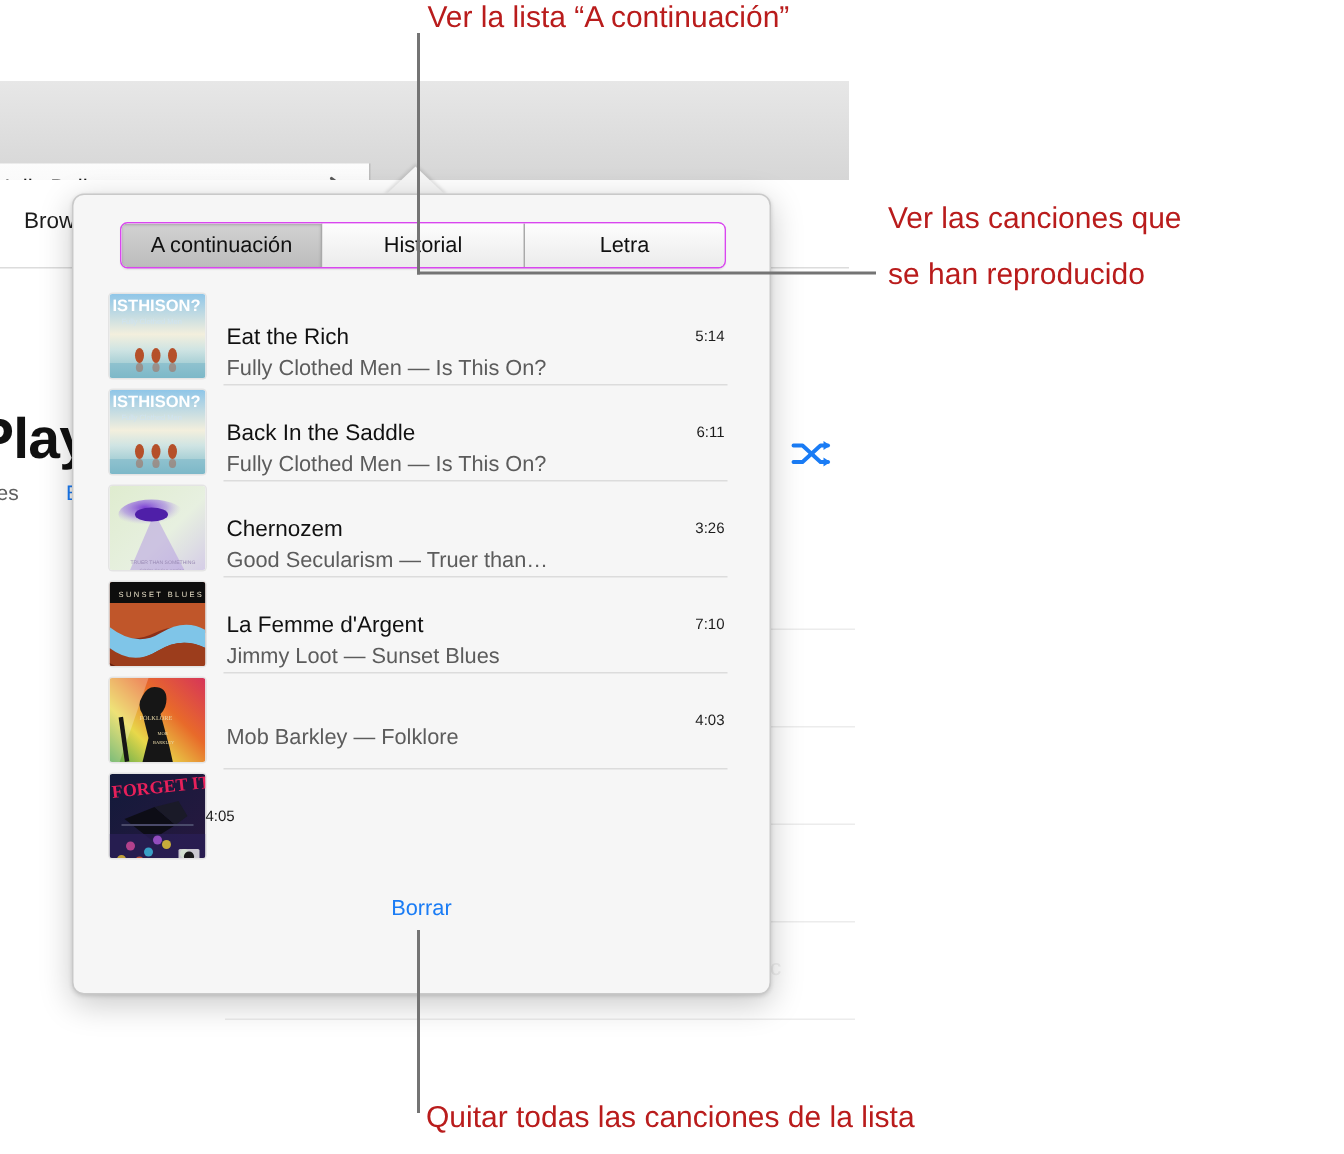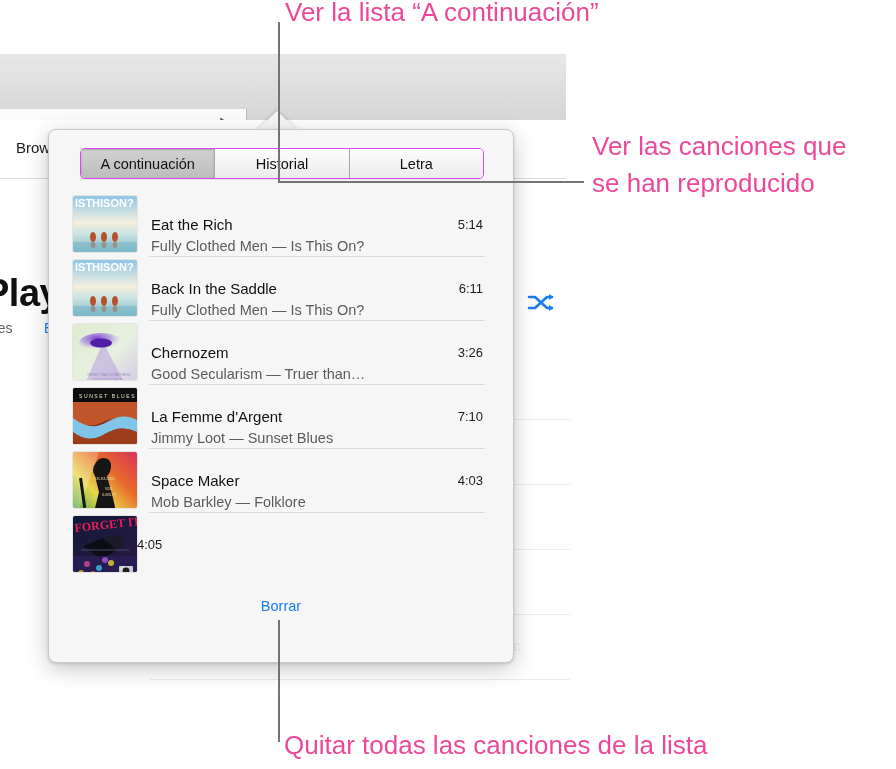--- a/index.html
+++ b/index.html
@@ -159,32 +159,32 @@
   .tr-text{flex:1;min-width:0;padding-left:14px;margin-top:23px;}
   .tr-name{
     font-size:15px;color:#111;white-space:nowrap;overflow:hidden;
     text-overflow:ellipsis;line-height:20px;
   }
   .tr-sub{
     font-size:14.5px;color:#5c5c5c;white-space:nowrap;overflow:hidden;
     text-overflow:ellipsis;line-height:20px;margin-top:1px;
   }
   .tr-dur{
-    flex:0 0 auto;font-size:13px;color:#1c1c1c;padding-right:6px;
+    flex:0 0 auto;font-size:10px;color:#1c1c1c;padding-right:6px;
     white-space:nowrap;
   }
 
   .clear-btn{
     position:absolute;left:0;right:0;top:468px;text-align:center;
     font-size:14.5px;color:#1a7cf5;
   }
 
   
   .callout{
-    position:absolute;font-size:26px;color:#ec4899;line-height:25px;
+    position:absolute;font-size:20px;color:#b91c1c;line-height:25px;
     white-space:pre;
   }
   .line{position:absolute;background:#747474;}
   .vline{width:2px;}
   .hline{height:2px;}
 </style>
 </head>
 <body>
 
 <div class="root">
@@ -417,21 +417,20 @@
             <rect width="64" height="64" fill="url(#g3)"></rect>
             <path d="M0 0 L26 0 L4 64 L0 64 Z" fill="#ffffff" opacity=".25"></path>
             <path d="M30 6 Q38 6 38 14 Q38 20 34 24 L40 46 L44 64 L20 64 L26 40 L22 24 Q18 18 22 12 Q25 6 30 6 Z" fill="#161616"></path>
             <rect x="8" y="26" width="3" height="30" fill="#161616" transform="rotate(-8 9 40)"></rect>
             <text x="20" y="28" font-size="4.2" fill="#e9d9a8" font-family="'Liberation Serif',serif">FOLKLORE</text>
             <text x="32" y="38" font-size="3" fill="#e9d9a8" font-family="'Liberation Serif',serif">MOB</text>
             <text x="29" y="44" font-size="3" fill="#e9d9a8" font-family="'Liberation Serif',serif">BARKLEY</text>
           </svg>
         </div>
         <div class="tr-text">
-          <div class="tr-name">Space Maker</div>
           <div class="tr-sub">Mob Barkley — Folklore</div>
         </div>
         <div class="tr-dur">4:03</div>
       </div>
 
       <div class="track">
         <div class="tr-sep"></div>
         <div class="art">
           <svg viewBox="0 0 64 64" aria-hidden="true">
             <defs>

